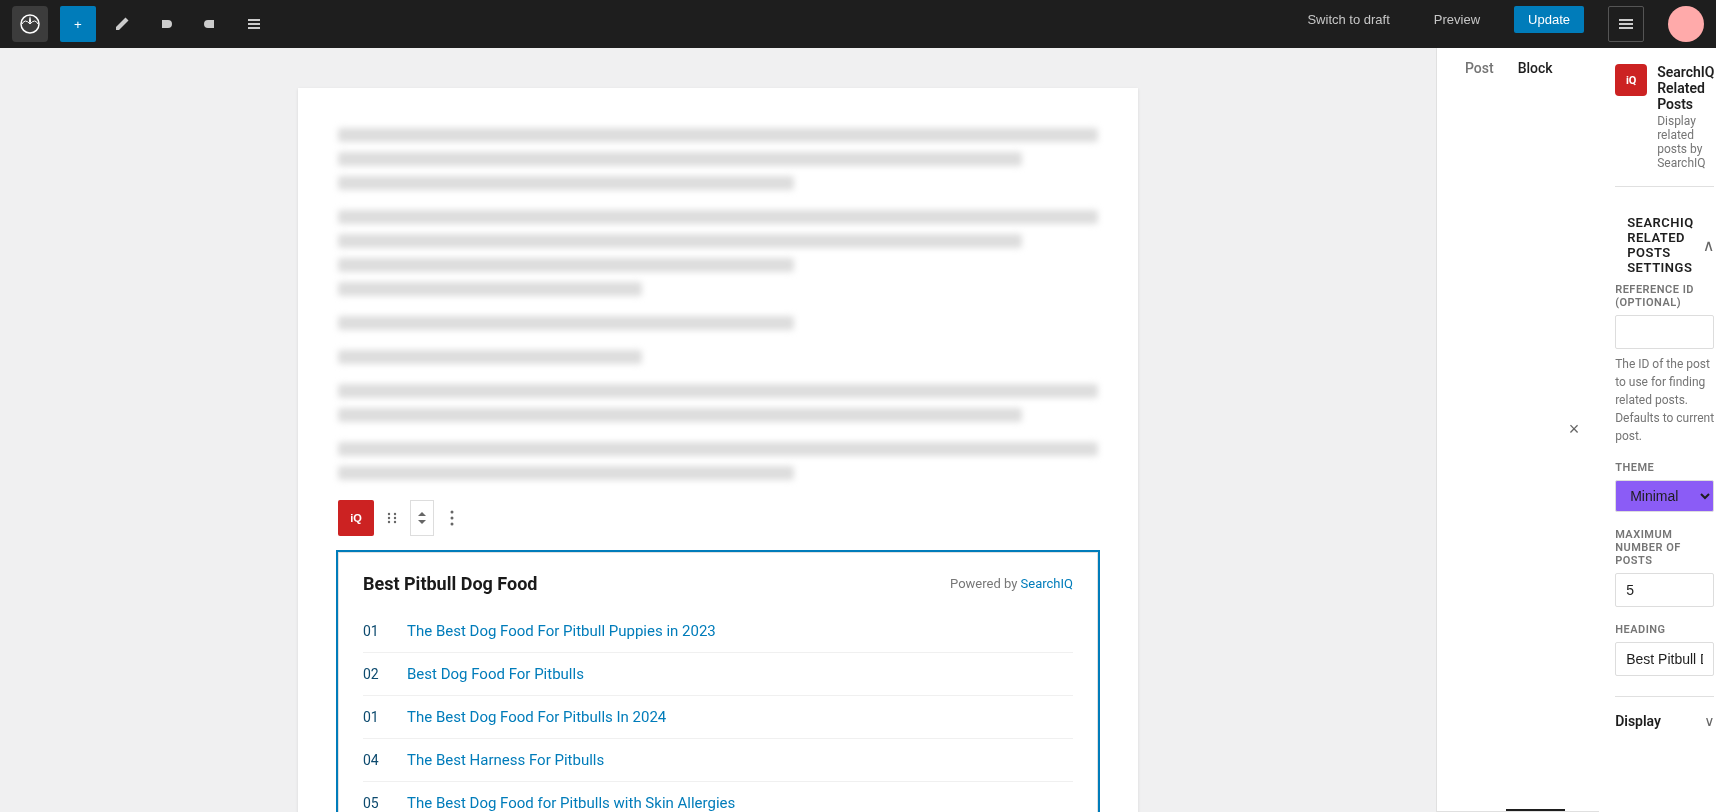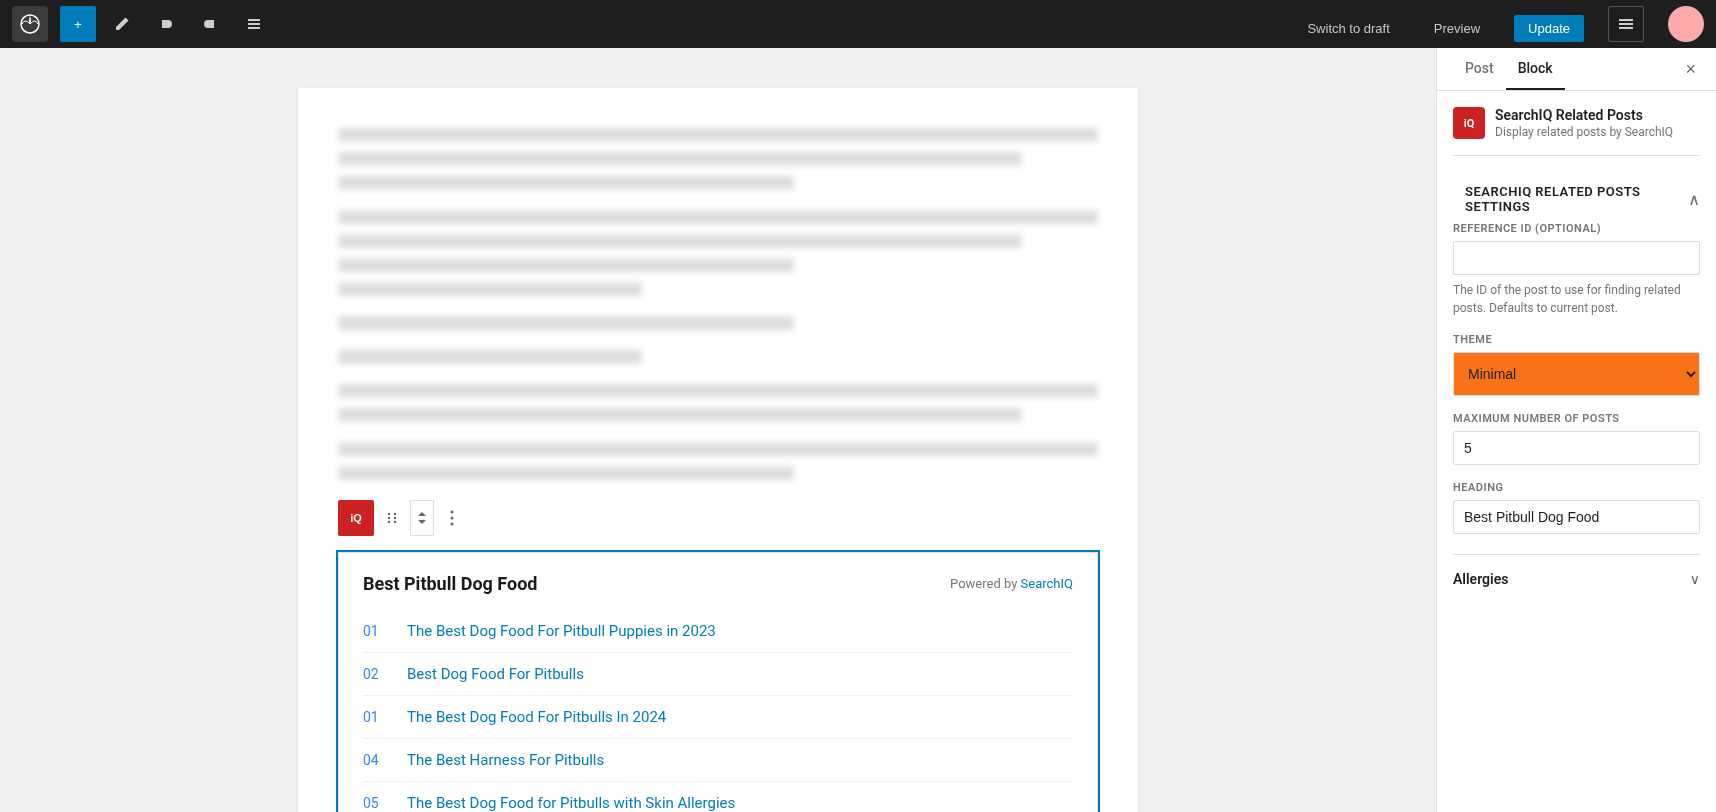--- a/index.html
+++ b/index.html
@@ -11,21 +11,21 @@
     }
     .toolbar-wp-logo {
       width: 36px; height: 36px; background: #3c3c3c; border-radius: 4px; display: flex; align-items: center; justify-content: center; margin-right: 4px;
     }
     .toolbar-wp-logo svg { width: 20px; height: 20px; fill: white; }
     .toolbar-btn {
       width: 36px; height: 36px; background: transparent; border: none; cursor: pointer; display: flex; align-items: center; justify-content: center; border-radius: 2px; color: #ccc;
     }
     .toolbar-btn.add-btn { background: #007cba; color: white; border-radius: 2px; }
     .toolbar-spacer { flex: 1; }
-    .toolbar-right { display: flex; align-items: flex-end; gap: 24px; }
+    .toolbar-right { display: flex; align-items: flex-start; gap: 24px; }
     .switch-draft-btn {
       background: transparent; border: none; color: #c7c7c7; cursor: pointer; font-size: 13px; padding: 6px 10px;
     }
     .preview-btn {
       background: transparent; border: none; color: #c7c7c7; cursor: pointer; font-size: 13px; padding: 6px 10px;
     }
     .update-btn {
       background: #007cba; color: white; border: none; border-radius: 2px; padding: 6px 14px; font-size: 13px; cursor: pointer; font-weight: 500;
     }
     .settings-btn {
@@ -88,26 +88,26 @@
     }
     .powered-by {
       font-size: 13px; color: #777;
     }
     .powered-by a { color: #007cba; text-decoration: none; }
     .related-list { list-style: none; padding: 0; }
     .related-item {
       display: flex; align-items: center; padding: 12px 0; border-bottom: 1px solid #f0f0f0; gap: 16px;
     }
     .related-item:last-child { border-bottom: none; }
-    .item-num { font-size: 14px; color: #3b82f6; min-width: 28px; font-weight: 400; }
+    .item-num { font-size: 14px; color: #0c4a6e; min-width: 28px; font-weight: 400; }
     .item-link { color: #007cba; text-decoration: none; font-size: 15px; }
 
     
     .sidebar {
-      width: 280px; background: white; border-left: 1px solid #e0e0e0; display: flex; flex-direction: column; overflow-y: auto; flex-shrink: 0;
+      width: 280px; background: white; border-left: 1px solid #e0e0e0; display: flex; flex-direction: row; overflow-y: auto; flex-shrink: 0;
     }
     .sidebar-tabs {
       display: flex; border-bottom: 1px solid #e0e0e0; padding: 0 16px;
     }
     .sidebar-tab {
       padding: 12px 12px; font-size: 14px; cursor: pointer; border-bottom: 2px solid transparent; color: #757575; font-weight: 500;
     }
     .sidebar-tab.active { color: #1e1e1e; border-bottom-color: #1e1e1e; }
     .sidebar-close {
       margin-left: auto; background: transparent; border: none; cursor: pointer; font-size: 18px; color: #666; display: flex; align-items: center; padding: 0 4px;
@@ -138,21 +138,21 @@
     
     .field-group { margin-bottom: 16px; }
     .field-label {
       font-size: 11px; font-weight: 600; color: #757575; text-transform: uppercase; letter-spacing: 0.5px; margin-bottom: 6px; display: block;
     }
     .field-input {
       width: 100%; border: 1px solid #ddd; border-radius: 2px; padding: 8px 10px; font-size: 14px; color: #1e1e1e; outline: none;
     }
     .field-hint { font-size: 12px; color: #757575; margin-top: 6px; line-height: 1.5; }
     .field-select {
-      width: 100%; border: 1px solid #ddd; border-radius: 2px; padding: 12px 10px; font-size: 14px; color: #1e1e1e; background: #f97316; cursor: pointer; appearance: auto;
+      width: 100%; border: 1px solid #ddd; border-radius: 2px; padding: 6px 10px; font-size: 14px; color: #1e1e1e; background: #8b5cf6; cursor: pointer; appearance: auto;
     }
 
     
     .advanced-section {
       border-top: 1px solid #e0e0e0; padding-top: 8px;
     }
     .advanced-header {
       display: flex; justify-content: space-between; align-items: center; cursor: pointer; padding: 8px 0;
     }
     .advanced-title { font-size: 14px; font-weight: 600; color: #1e1e1e; }
@@ -352,19 +352,19 @@
         </div>
 
         <div class="field-group">
           <label class="field-label">HEADING</label>
           <input class="field-input" type="text" value="Best Pitbull Dog Food" style="">
         </div>
       </div>
 
       <div class="advanced-section">
         <div class="advanced-header">
-          <span class="advanced-title">Allergies</span>
+          <span class="advanced-title">Display</span>
           <span class="chevron-down">∨</span>
         </div>
       </div>
     </div>
   </div>
 </div>
 
 </body></html>

